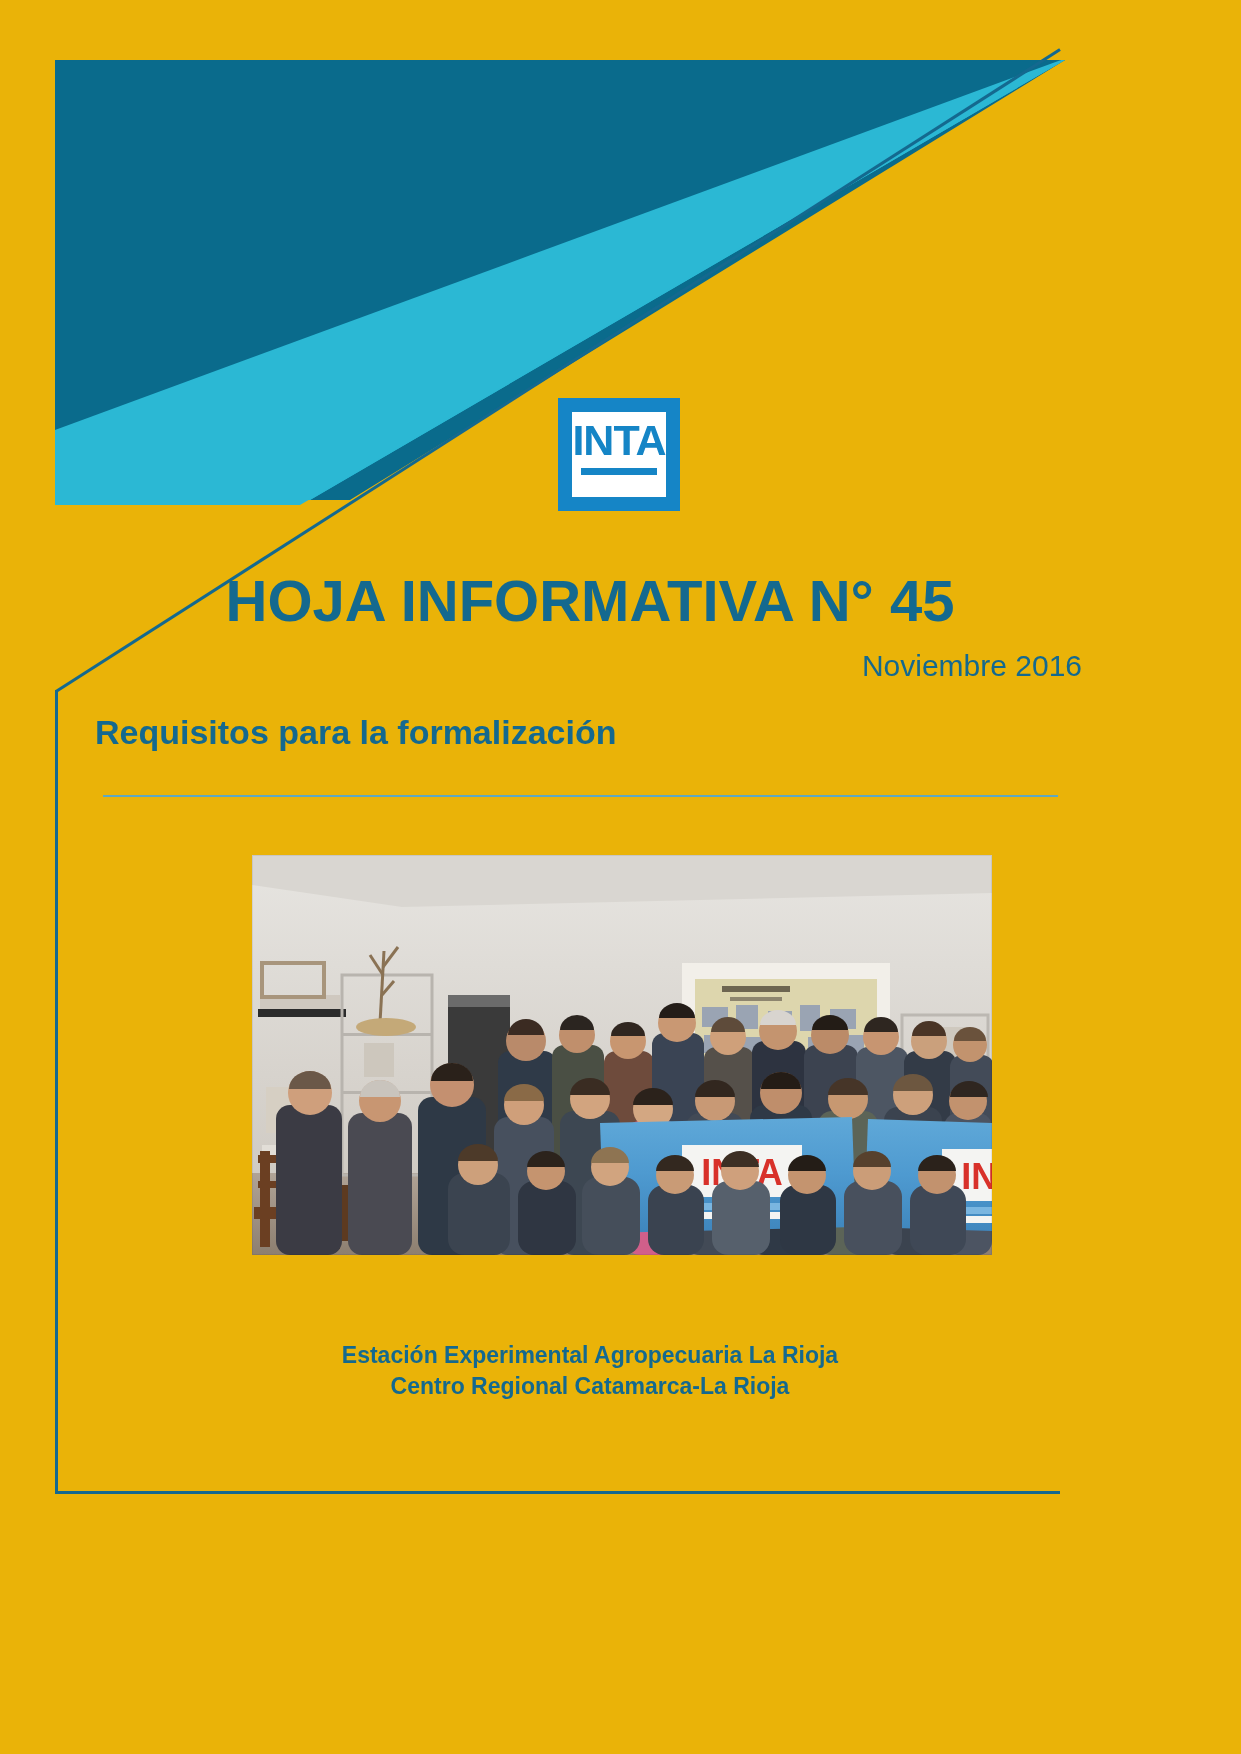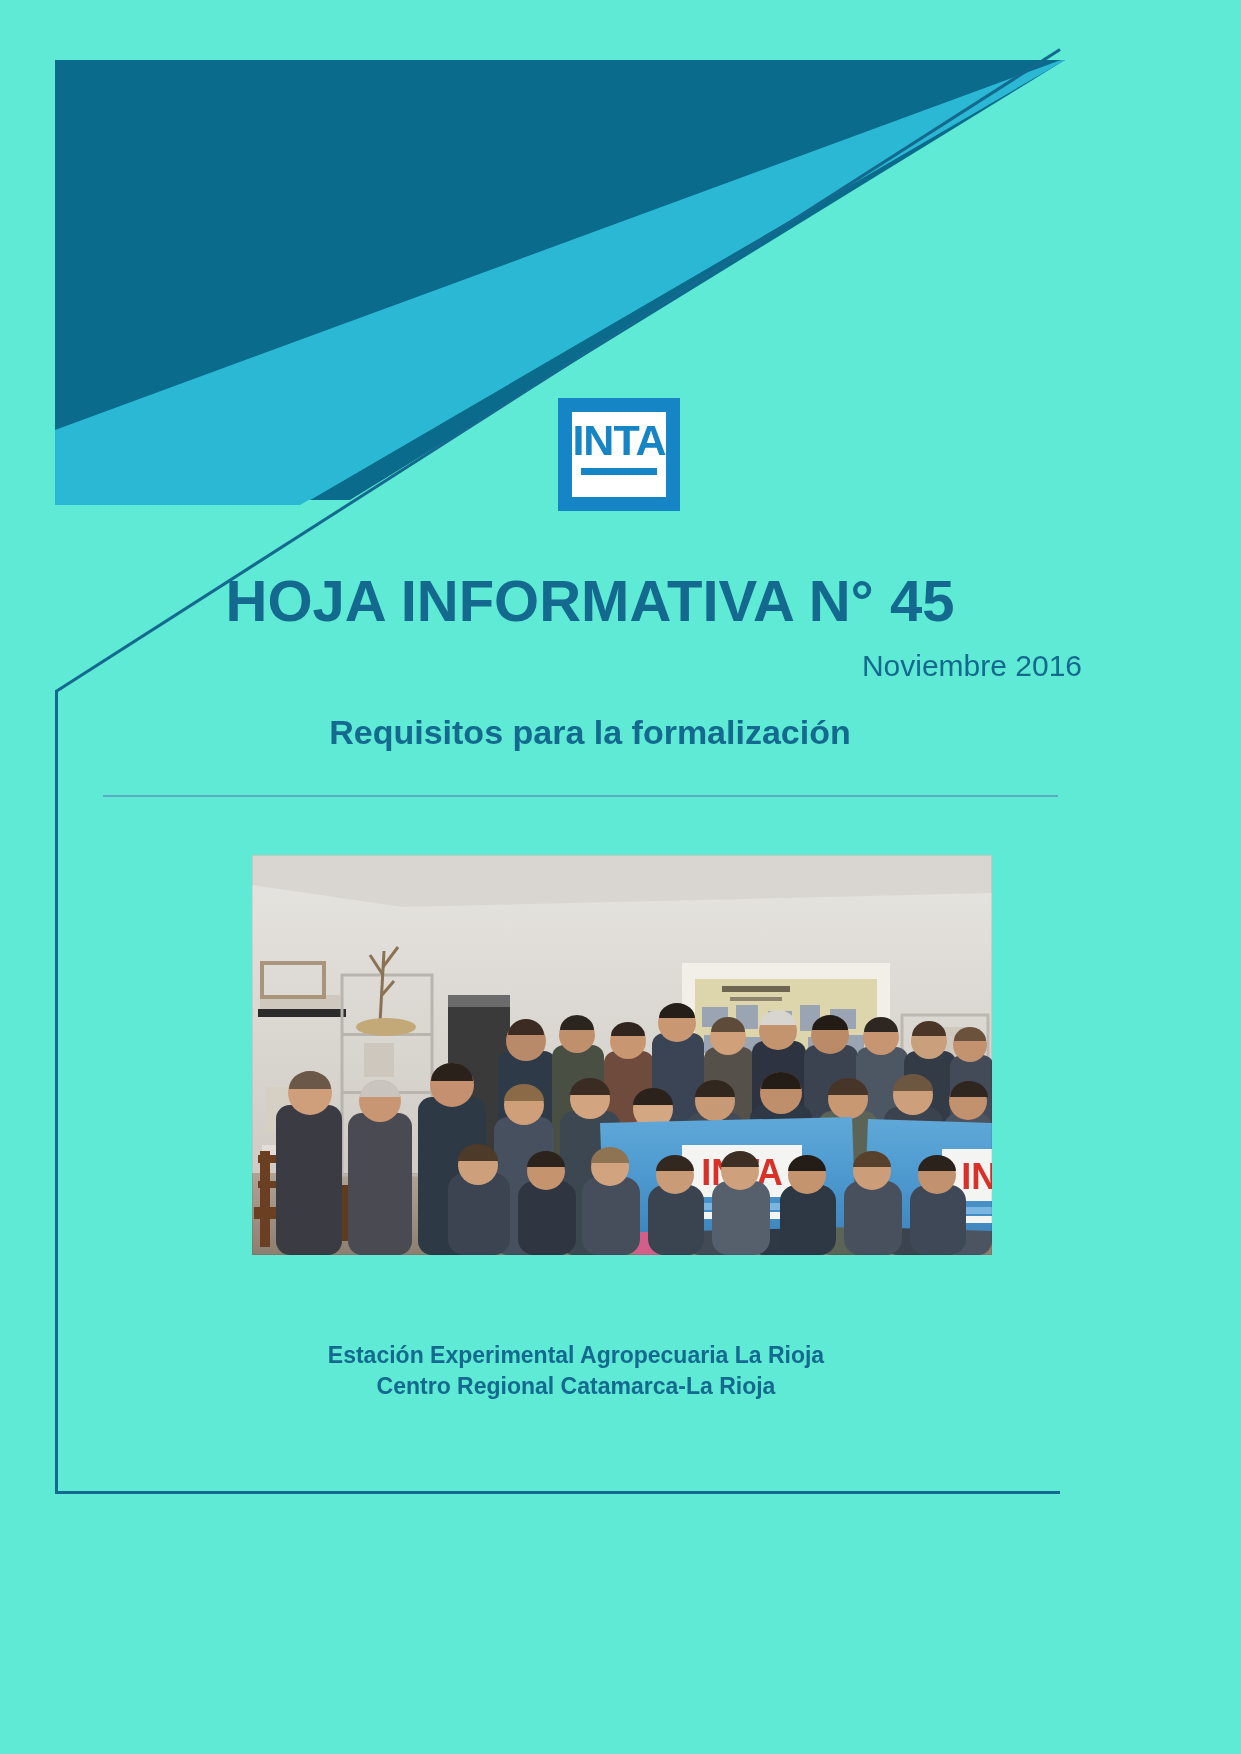--- a/index.html
+++ b/index.html
@@ -14,21 +14,21 @@
     overflow: hidden;
     font-family: "Liberation Sans", sans-serif;
   }
 
   
   .page {
     position: absolute;
     left: 0; top: 0;
     width: 1241px;
     height: 1754px;
-    background: #5eead4;
+    background: #eab308;
   }
 
   
   .frame-left {
     position: absolute;
     left: 55px;
     top: 690px;
     width: 3px;
     height: 804px;
     background: #14698f;
@@ -131,21 +131,21 @@
     margin: 14px 0 0 0;
     padding-right: 3px;
     line-height: 36px;
   }
   .doc-subtitle {
     font-size: 34px;
     font-weight: bold;
     color: #14698f;
     line-height: 45px;
     margin: 26px 0 0 0;
-    text-align: center;
+    text-align: left;
   }
   .rule-under-subtitle {
     position: absolute;
     left: 103px;
     top: 795px;
     width: 955px;
     height: 2px;
     background: #5fa8c2;
   }
 
@@ -157,21 +157,21 @@
     width: 740px;
     height: 400px;
     overflow: hidden;
     background: #b9b3ac;
   }
   .photo svg { display: block; }
 
   
   .footer {
     position: absolute;
-    left: 81px;
+    left: 95px;
     top: 1340px;
     width: 990px;
     text-align: center;
   }
   .footer-line {
     font-size: 23px;
     font-weight: bold;
     color: #14698f;
     line-height: 31px;
   }

